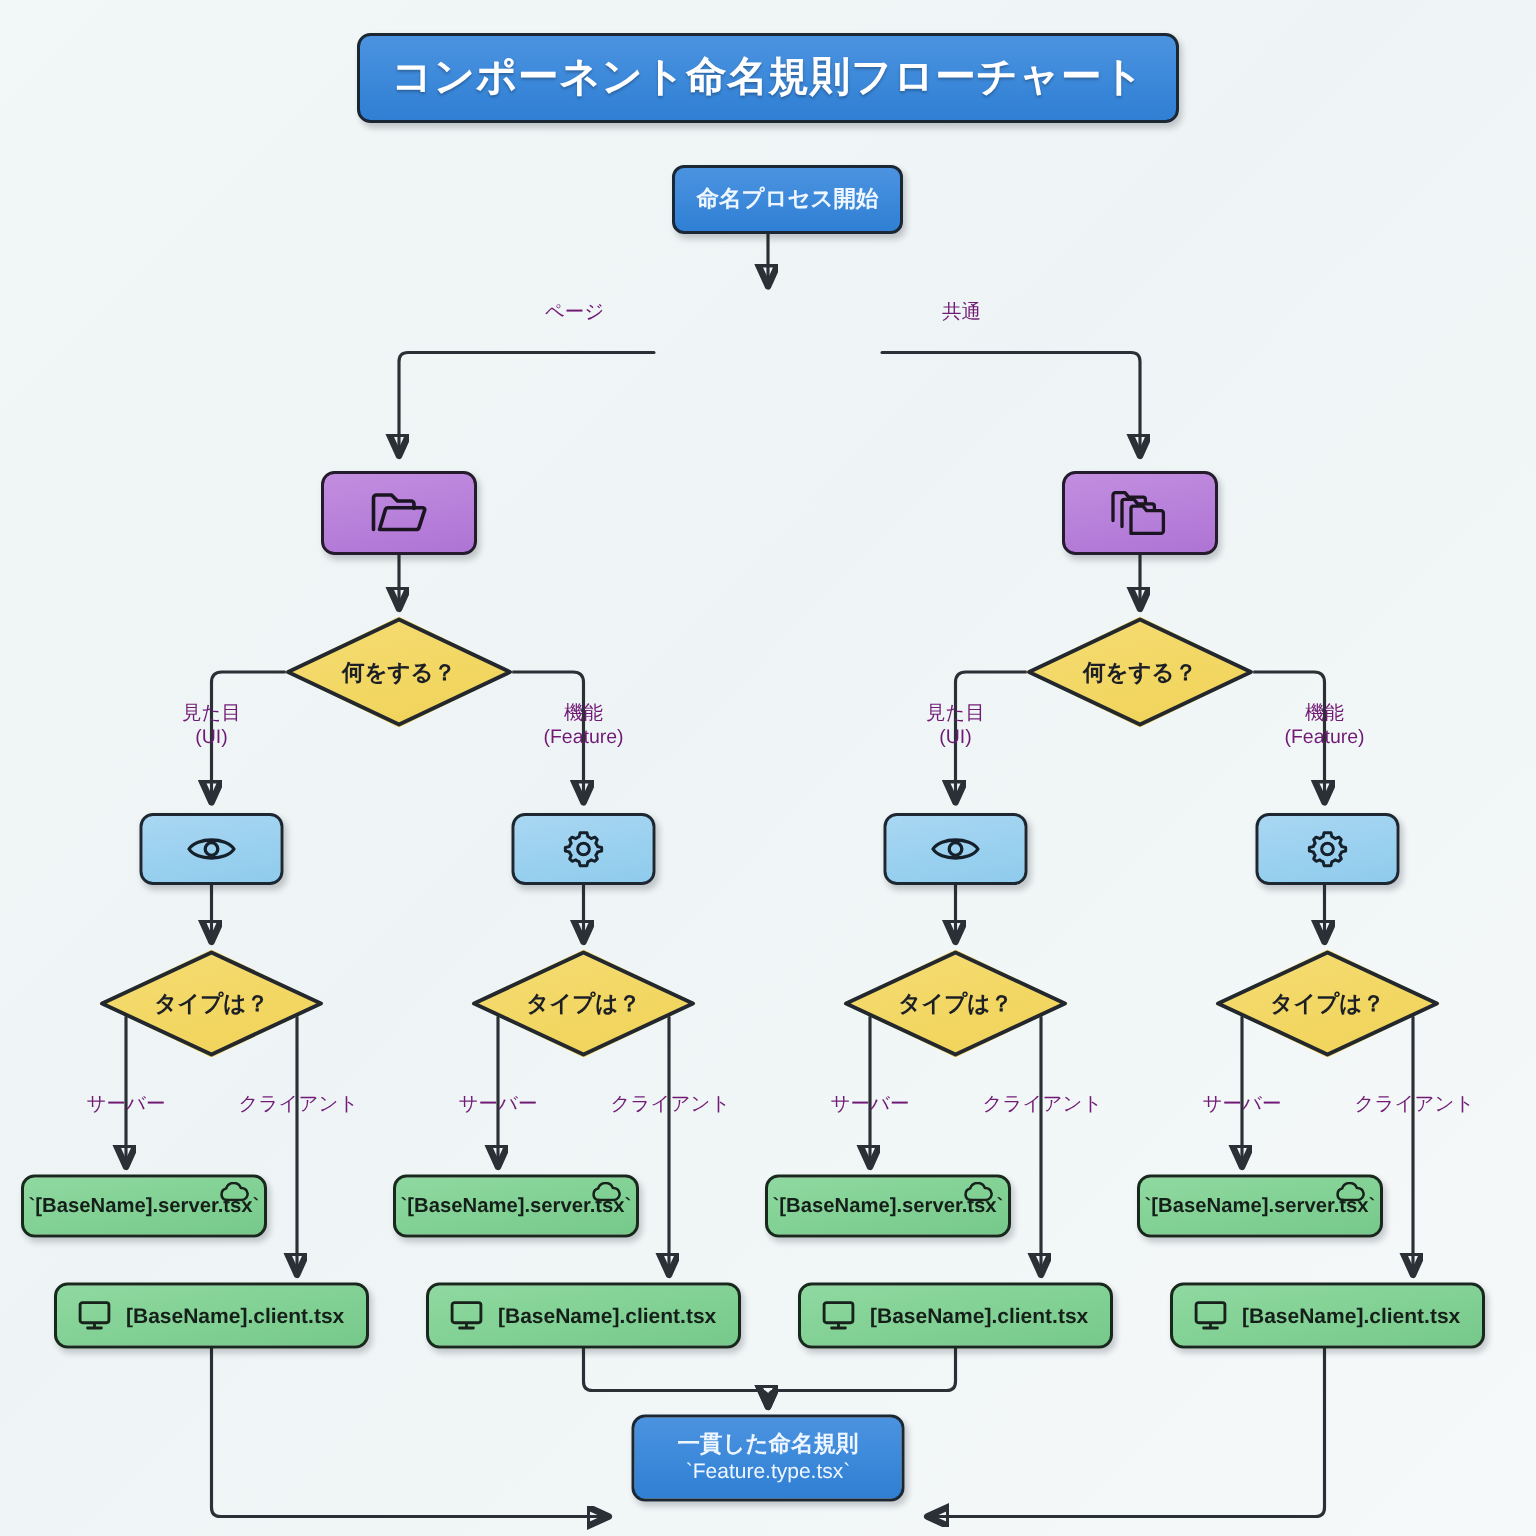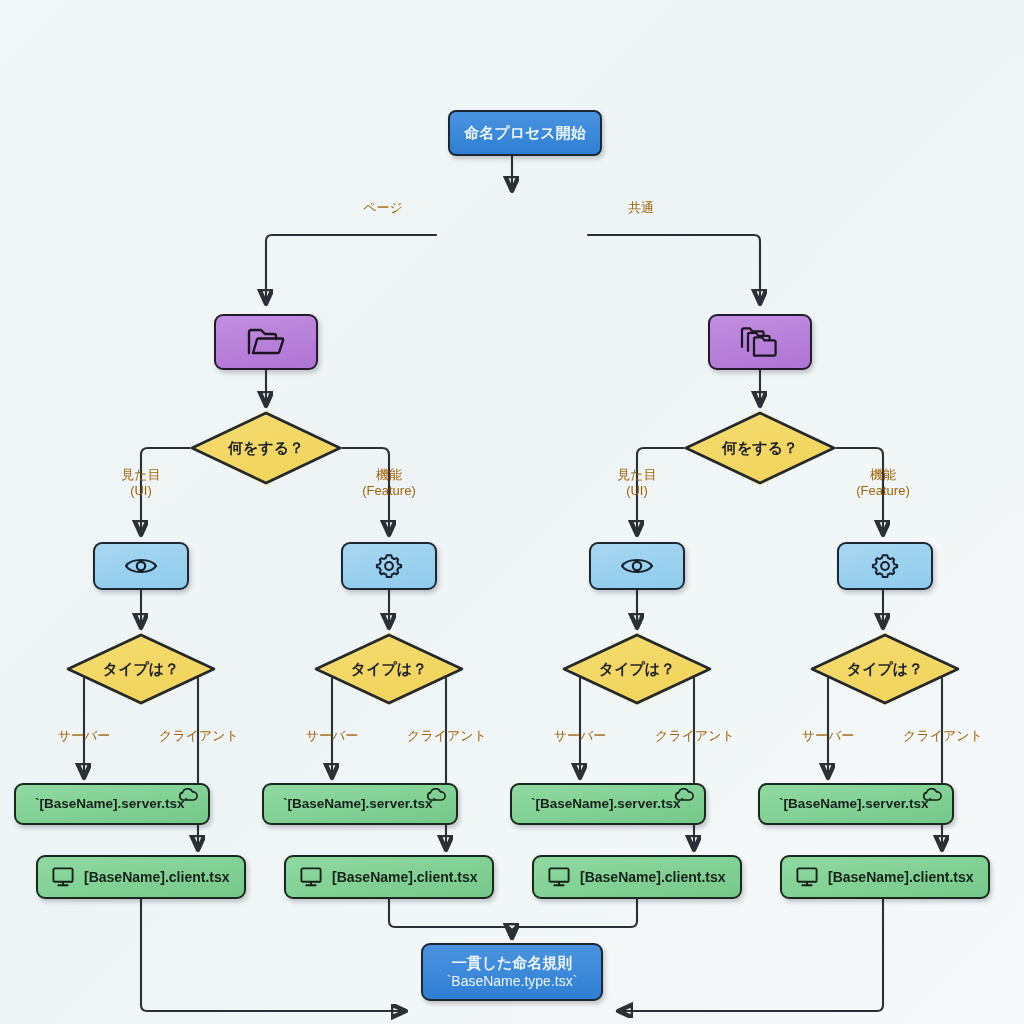--- a/index.html
+++ b/index.html
@@ -68,37 +68,37 @@
   .b-1{left:93px;top:542px;}
   .b-2{left:341px;top:542px;}
   .b-3{left:589px;top:542px;}
   .b-4{left:837px;top:542px;}
 
   
   .green-node{border-radius:9px;background:linear-gradient(170deg,#8fd9a0 0%,#76c98a 100%);
     border-color:#18281c;}
   .green-node .lbl{color:#16201a;font-weight:600;}
 
-  .srv{width:196px;height:42px;}
+  .srv{width:164px;height:42px;}
   .srv .lbl{font-size:13.5px;}
   .srv-1{left:14px;top:783px;}
   .srv-2{left:262px;top:783px;}
   .srv-3{left:510px;top:783px;}
   .srv-4{left:758px;top:783px;}
   .srv .cloud-ico{position:absolute;right:10px;top:3px;}
 
   .cli{width:210px;height:44px;justify-content:flex-start;padding-left:14px;gap:10px;}
   .cli .lbl{font-size:14px;}
   .cli-1{left:36px;top:855px;}
   .cli-2{left:284px;top:855px;}
   .cli-3{left:532px;top:855px;}
   .cli-4{left:780px;top:855px;}
 
   
-  .edge-lbl{position:absolute;font-size:13px;color:#a16207;font-weight:500;
+  .edge-lbl{position:absolute;font-size:13px;color:#701a75;font-weight:500;
     text-align:center;line-height:1.25;white-space:pre-line;}
 
   .icon{display:block;}
 </style>
 </head>
 <body>
 
 <div id="stage">
 
   <svg id="wires" viewBox="0 0 1024 1024">
@@ -143,20 +143,23 @@
 
     <path d="M141,899 L141,1005 Q141,1011 147,1011 L405,1011" marker-end="url(#ah)"></path>
 
     <path d="M389,899 L389,921 Q389,927 395,927 L506,927 Q512,927 512,933 L512,937" marker-end="url(#ah)"></path>
 
     <path d="M637,899 L637,921 Q637,927 631,927 L518,927 Q512,927 512,933 L512,937" marker-end="url(#ah)"></path>
 
     <path d="M883,899 L883,1005 Q883,1011 877,1011 L619,1011" marker-end="url(#ah)"></path>
   </svg>
 
+  <div class="node title-banner">
+    <span class="lbl">コンポーネント命名規則フローチャート</span>
+  </div>
 
   <div class="node start-node">
     <span class="lbl">命名プロセス開始</span>
   </div>
 
   <div class="edge-lbl" style="left:338px;top:200px;width:90px;">ページ</div>
   <div class="edge-lbl" style="left:596px;top:200px;width:90px;">共通</div>
 
   <div class="node purple-node p-left">
     <svg class="icon" width="40" height="32" viewBox="0 0 40 32">
@@ -315,17 +318,17 @@
       <rect x="1.4" y="1.4" width="19.2" height="13.4" rx="1.6" fill="none" stroke="#16221a" stroke-width="1.9"></rect>
       <line x1="11" y1="14.8" x2="11" y2="18" stroke="#16221a" stroke-width="1.9"></line>
       <line x1="6.4" y1="18.3" x2="15.6" y2="18.3" stroke="#16221a" stroke-width="1.9" stroke-linecap="round"></line>
     </svg>
     <span class="lbl">[BaseName].client.tsx</span>
   </div>
 
   <div class="node final-node">
     <span class="lbl">
       <span>一貫した命名規則</span><br>
-      <span class="l2">`BaseName.type.tsx`</span>
+      <span class="l2">`Feature.type.tsx`</span>
     </span>
   </div>
 
 </div>
 
 </body></html>

